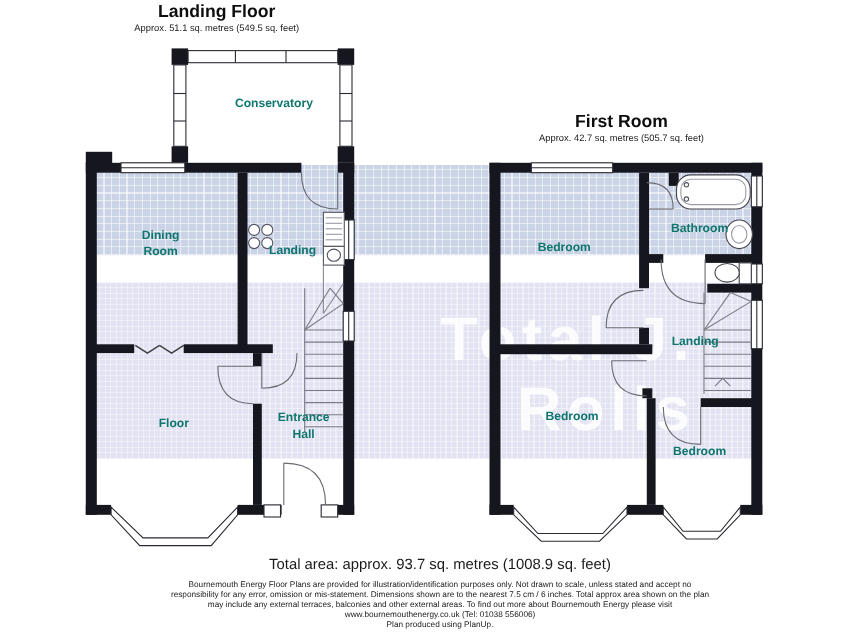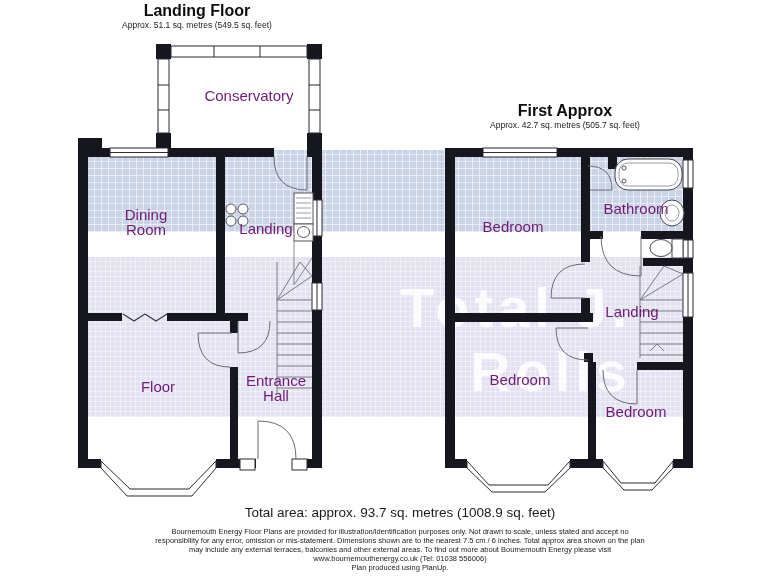--- a/index.html
+++ b/index.html
@@ -21,21 +21,21 @@
       repeating-linear-gradient(90deg, rgba(255,255,255,.4) 0 1px, transparent 1px 5px);
   }
   #watermark {
     position:absolute; z-index:2; left:290px; top:276px; width:342px;
     text-align:right; color:rgba(255,255,255,.85);
     font-weight:bold; font-size:56px; line-height:64px; letter-spacing:5px;
   }
   #plan-svg { position:absolute; left:0; top:0; z-index:3; }
   .room-label {
     position:absolute; z-index:4; transform:translate(-50%,-50%);
-    font-weight:normal; font-size:15px; line-height:15px; color:#701a75;
+    font-weight:bold; font-size:11px; line-height:15px; color:#0f766e;
     text-align:center; white-space:pre-line;
   }
   .floor-title {
     position:absolute; z-index:4; transform:translateX(-50%);
     font-weight:bold; font-size:16px; color:#0d0d0d; white-space:nowrap;
   }
   .floor-subtitle {
     position:absolute; z-index:4; transform:translateX(-50%);
     font-size:8.5px; color:#222; white-space:nowrap;
   }
@@ -247,21 +247,21 @@
         <line x1="640" y1="300" x2="683" y2="274"></line>
         <line x1="640" y1="300" x2="664" y2="266"></line>
         <line x1="664" y1="266" x2="683" y2="274"></line>
         <path d="M 650,351 L 657,344 L 664,351"></path>
       </g>
     </g>
   </svg>
 
   <div class="floor-title" style="left:197px; top:2px;">Landing Floor</div>
   <div class="floor-subtitle" style="left:197px; top:20px;">Approx. 51.1 sq. metres (549.5 sq. feet)</div>
-  <div class="floor-title" style="left:565px; top:102px;">First Approx</div>
+  <div class="floor-title" style="left:565px; top:102px;">First Room</div>
   <div class="floor-subtitle" style="left:565px; top:120px;">Approx. 42.7 sq. metres (505.7 sq. feet)</div>
 
   <div class="room-label" style="left:249px; top:95px;">Conservatory</div>
   <div class="room-label" style="left:146px; top:222px;">Dining
 Room</div>
   <div class="room-label" style="left:266px; top:228px;">Landing</div>
   <div class="room-label" style="left:158px; top:386px;">Floor</div>
   <div class="room-label" style="left:276px; top:388px;">Entrance
 Hall</div>
   <div class="room-label" style="left:513px; top:226px;">Bedroom</div>

